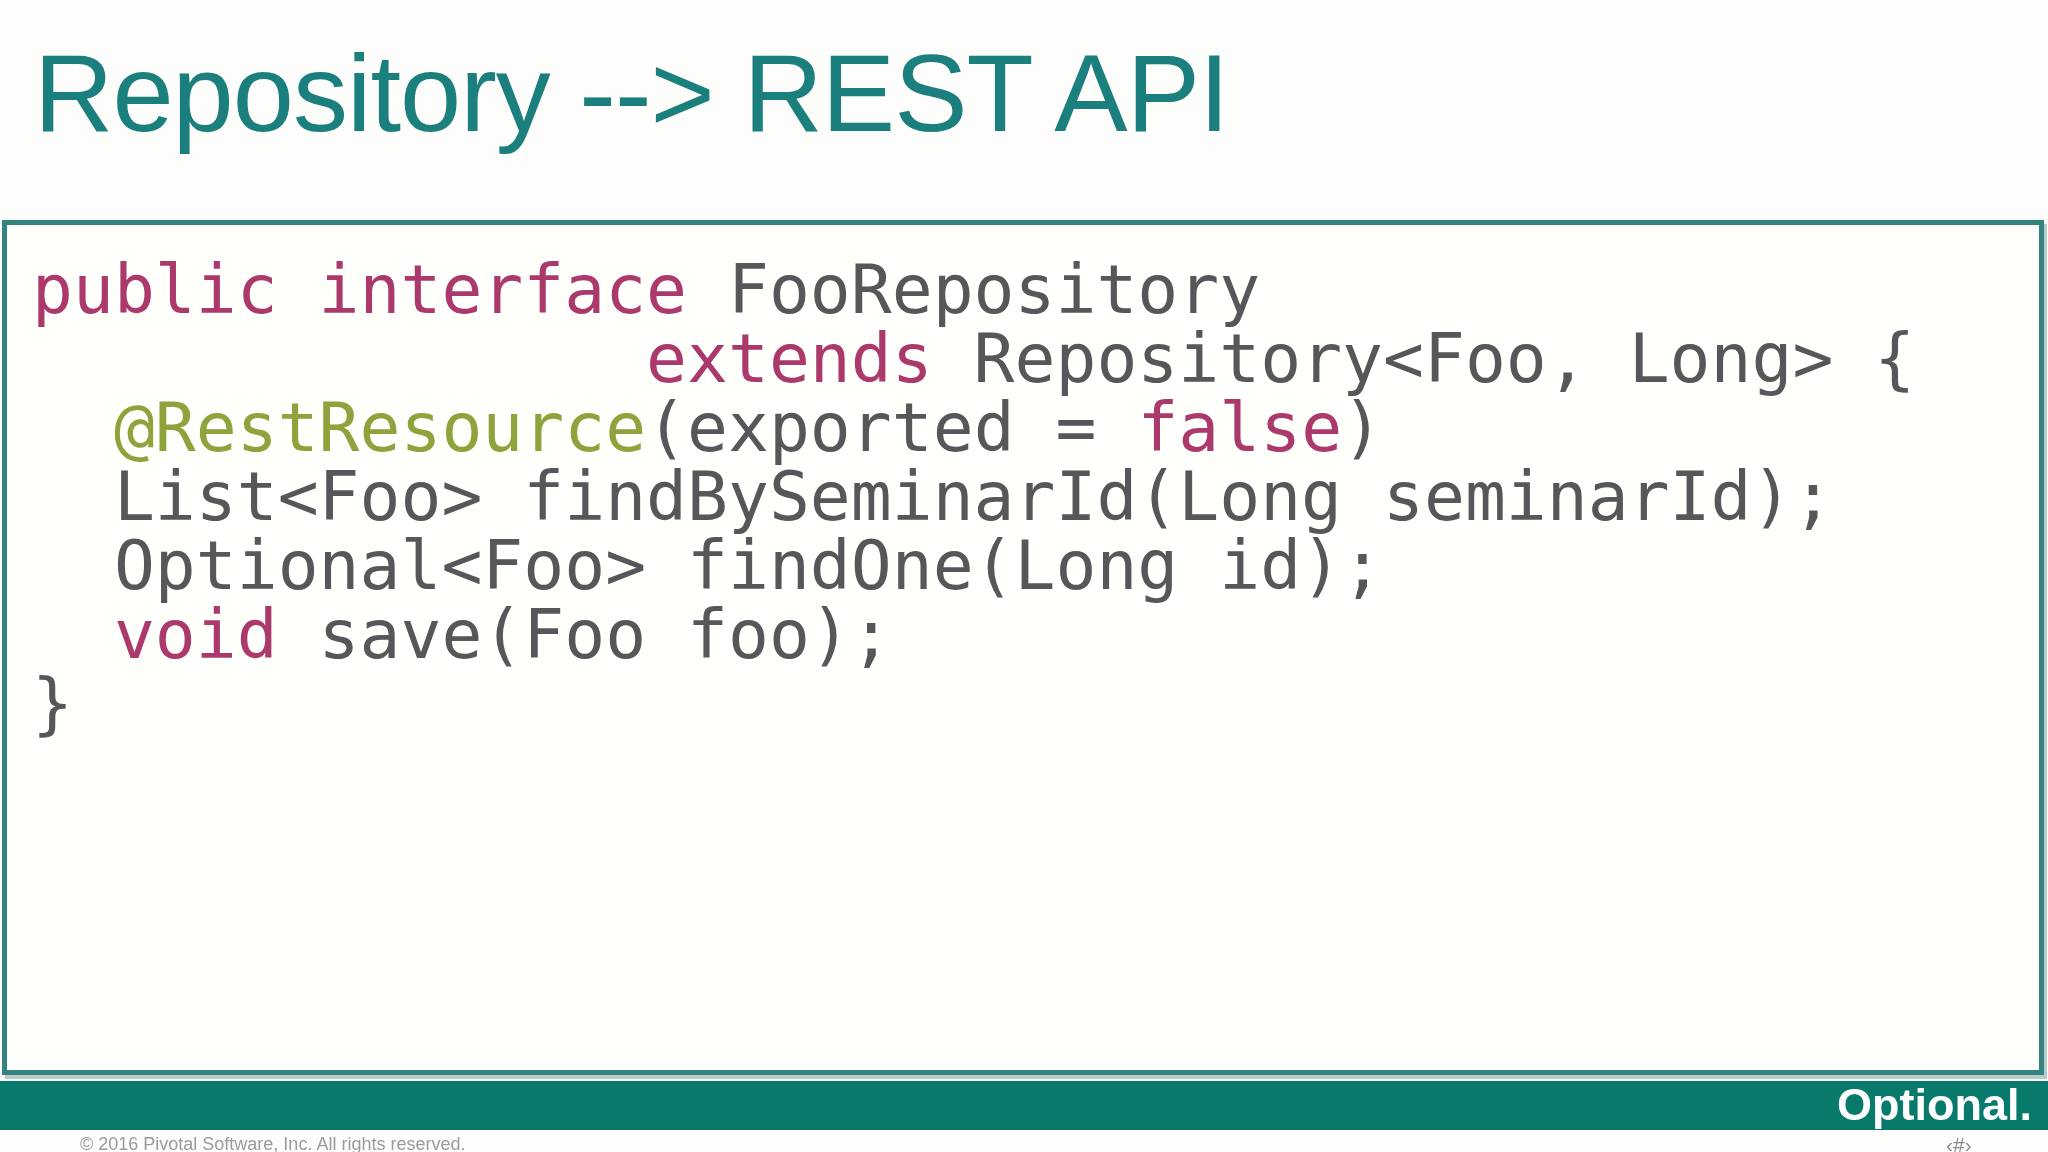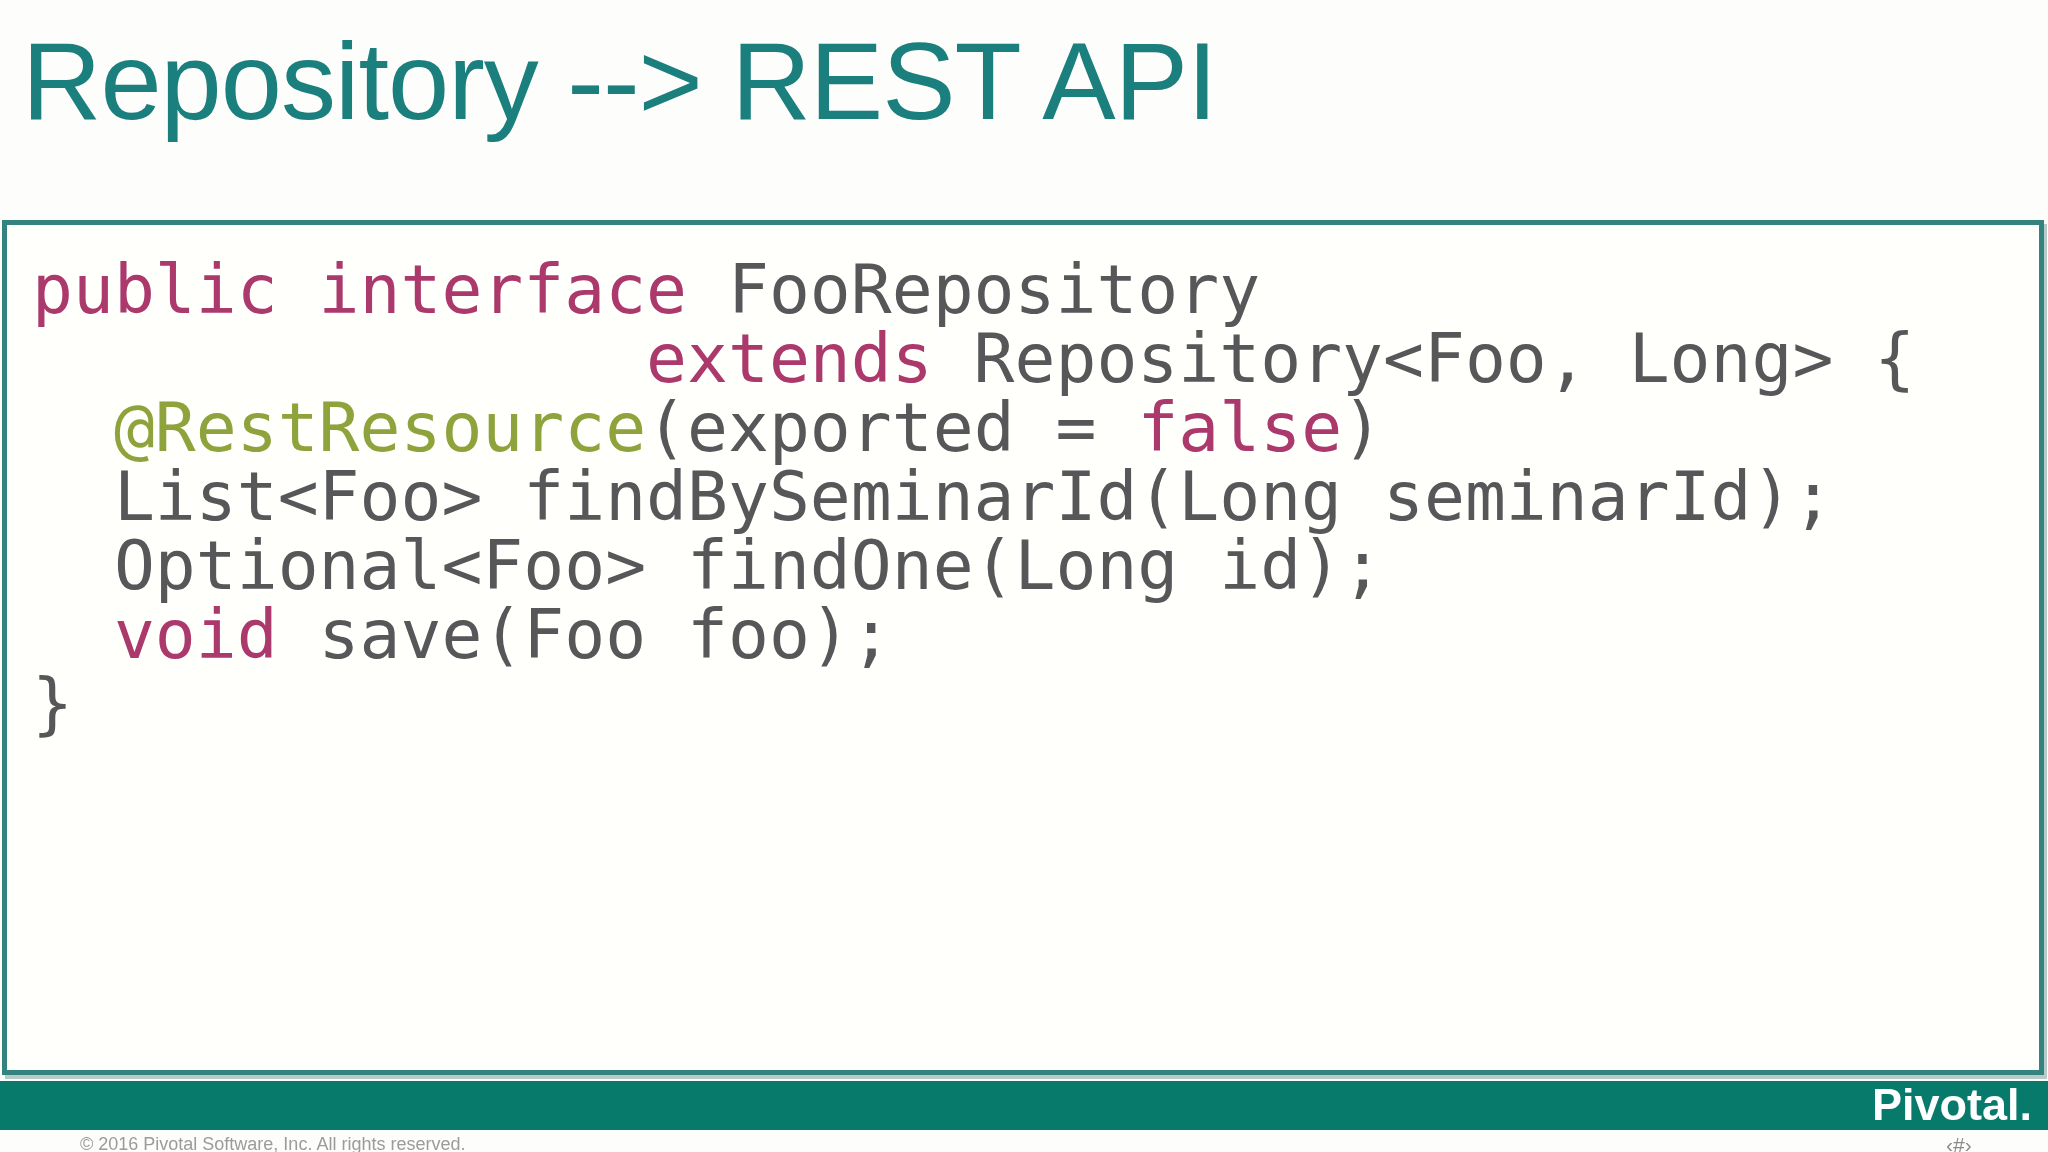--- a/index.html
+++ b/index.html
@@ -11,21 +11,21 @@
     width: 2048px;
     height: 1152px;
     background: #fdfdfc;
     overflow: hidden;
     font-family: "Liberation Sans", sans-serif;
   }
   .slide-title {
     position: absolute;
     left: 22px;
     top: 26px;
-    margin: 0;
+    margin: 12px;
     font-size: 110px;
     font-weight: 400;
     line-height: 1;
     letter-spacing: -1px;
     white-space: nowrap;
   }
   .code-panel {
     position: absolute;
     left: 2px;
     top: 220px;
@@ -84,18 +84,18 @@
 </head>
 <body>
 
 <h1 class="slide-title" style="color: rgb(27, 127, 125);">Repository --&gt; REST API</h1>
 
 <div class="code-panel">
   <pre class="code-block"><div><span style="color: rgb(172, 57, 108);">public interface</span><span style="color: rgb(87, 87, 90);"> FooRepository</span></div><div><span style="color: rgb(87, 87, 90);">               </span><span style="color: rgb(172, 57, 108);">extends</span><span style="color: rgb(87, 87, 90);"> Repository&lt;Foo, Long&gt; {</span></div><div><span style="color: rgb(87, 87, 90);">  </span><span style="color: rgb(143, 163, 60);">@RestResource</span><span style="color: rgb(87, 87, 90);">(exported = </span><span style="color: rgb(172, 57, 108);">false</span><span style="color: rgb(87, 87, 90);">)</span></div><div><span style="color: rgb(87, 87, 90);">  List&lt;Foo&gt; findBySeminarId(Long seminarId);</span></div><div><span style="color: rgb(87, 87, 90);">  Optional&lt;Foo&gt; findOne(Long id);</span></div><div><span style="color: rgb(87, 87, 90);">  </span><span style="color: rgb(172, 57, 108);">void</span><span style="color: rgb(87, 87, 90);"> save(Foo foo);</span></div><div><span style="color: rgb(87, 87, 90);">}</span></div></pre>
 </div>
 
 <div class="footer-bar" style="background: rgb(7, 122, 107);">
-  <span class="pivotal-logo"><span>Pivotal</span><span>.</span></span>
+  <span class="pivotal-logo"><span>Optional</span><span>.</span></span>
 </div>
 
 <div class="copyright">© 2016 Pivotal Software, Inc.  All rights reserved.</div>
 
 <div class="slide-num">‹#›</div>
 
 </body></html>

